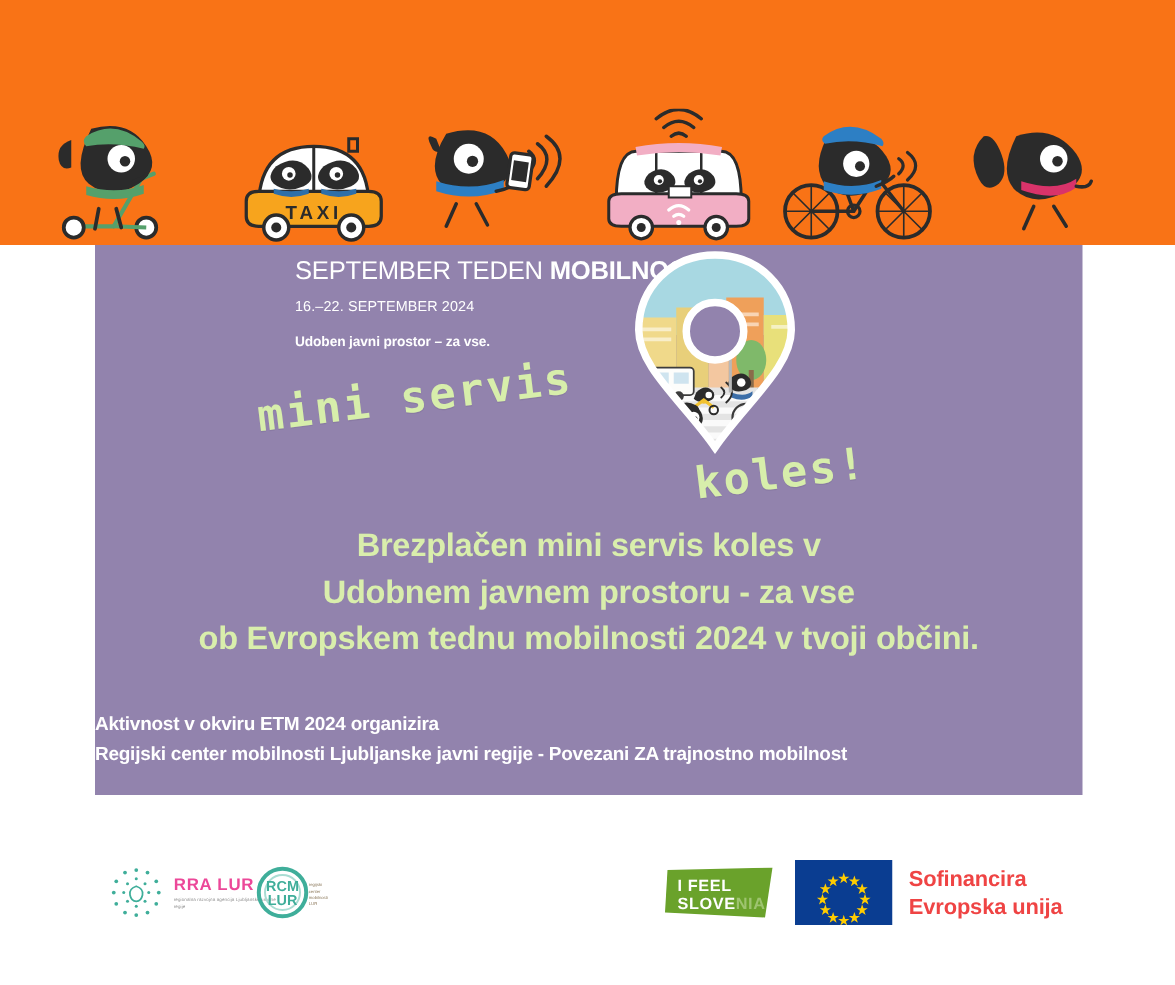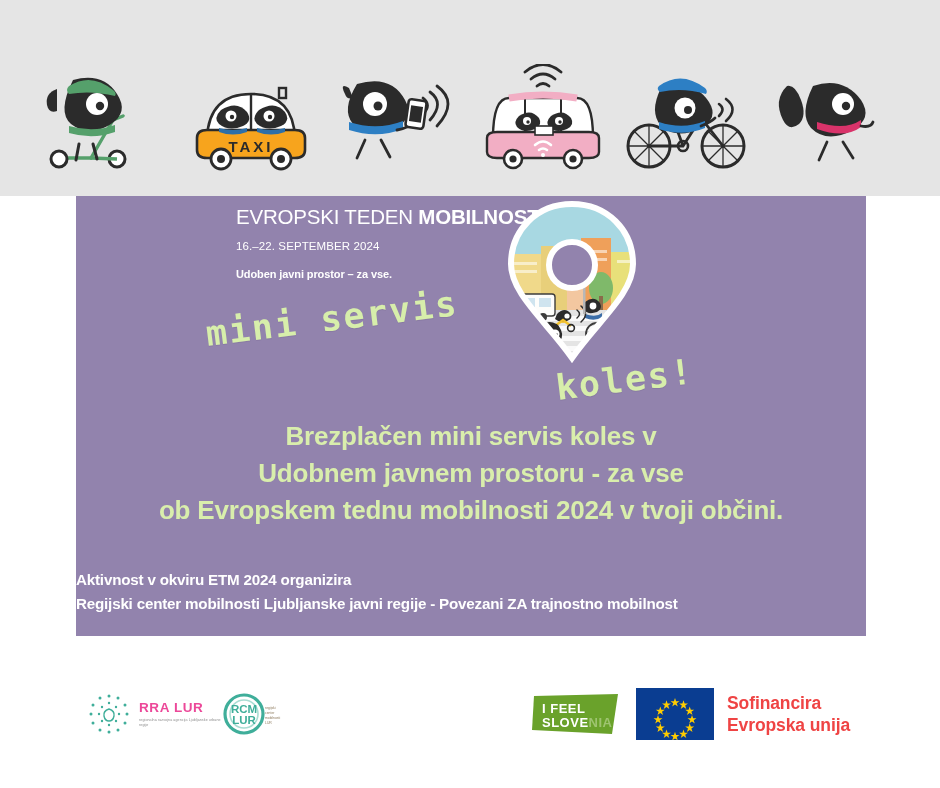--- a/index.html
+++ b/index.html
@@ -16,26 +16,26 @@
     -webkit-font-smoothing: antialiased;
   }
 
   
   #character-strip {
     position: absolute;
     left: 0;
     top: 0;
     width: 940px;
     height: 196px;
-    background: #e5e5e5;
+    background: #f97316;
     display: flex;
     align-items: flex-end;
     justify-content: center;
     gap: 6px;
-    padding-bottom: 24px;
+    padding-bottom: 1px;
     box-sizing: border-box;
   }
   .character {
     width: 140px;
     height: 108px;
     position: relative;
     flex: 0 0 auto;
   }
   .character svg { display: block; width: 100%; height: 100%; }
 
@@ -181,21 +181,21 @@
     color: #8d8d8d;
     line-height: 1.5;
     margin-top: 3px;
     max-width: 82px;
     letter-spacing: 0.1px;
   }
 
   
   #logo-rcm-lur {
     position: absolute;
-    left: 223px;
+    left: 205px;
     top: 56px;
     width: 62px;
     height: 44px;
   }
   #logo-rcm-lur svg { display: block; width: 100%; height: 100%; }
 
   
   #logo-slovenia {
     position: absolute;
     left: 532px;
@@ -363,21 +363,21 @@
       <path d="M62 78 l-8 18" stroke="#2b2b2b" stroke-width="2.8" fill="none" stroke-linecap="round"></path>
       <path d="M78 78 l10 16" stroke="#2b2b2b" stroke-width="2.8" fill="none" stroke-linecap="round"></path>
       <path d="M96 62 q10 2 12 -4" stroke="#2b2b2b" stroke-width="2.8" fill="none" stroke-linecap="round"></path>
     </svg>
   </div>
 </div>
 
 <div id="poster-panel">
 
   <div id="emw-header">
-    <div id="emw-title"><span>EVROPSKI TEDEN</span> <span class="bold">MOBILNOSTI</span></div>
+    <div id="emw-title"><span>SEPTEMBER TEDEN</span> <span class="bold">MOBILNOSTI</span></div>
     <div id="emw-dates">16.–22. SEPTEMBER 2024</div>
     <div id="emw-slogan">Udoben javni prostor – za vse.</div>
   </div>
 
   <div id="map-pin">
     <svg viewBox="0 0 175 170">
       <defs>
         <clipPath id="pinClip">
           <path d="M87 6 C52 6 26 32 26 66 C26 96 62 124 87 160 C112 124 148 96 148 66 C148 32 122 6 87 6 Z
                    M87 44 C100 44 110 54 110 67 C110 80 100 90 87 90 C74 90 64 80 64 67 C64 54 74 44 87 44 Z"></path>

